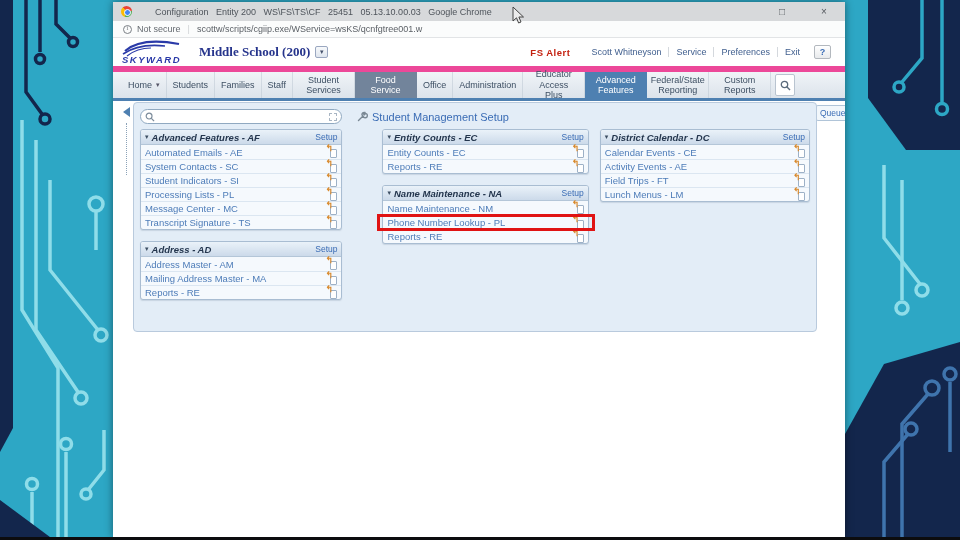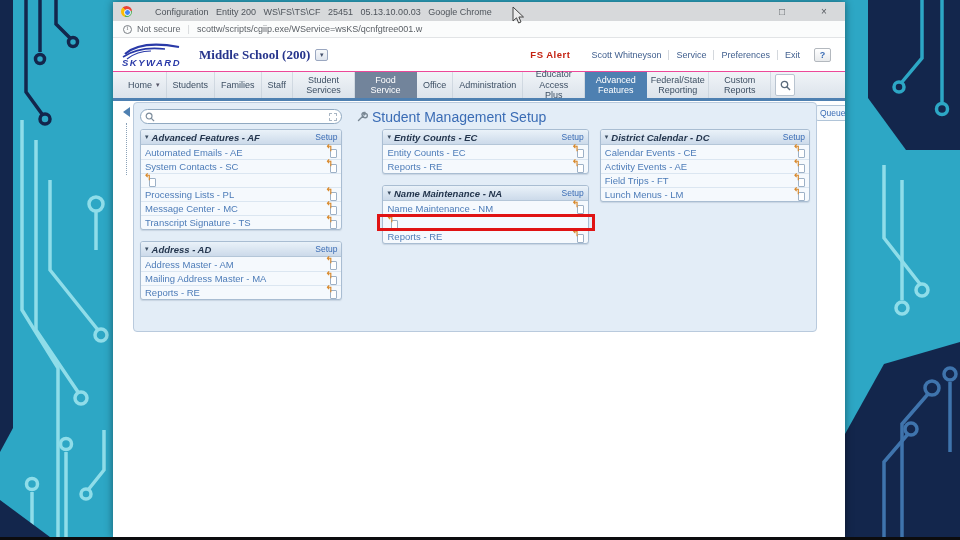--- a/index.html
+++ b/index.html
@@ -22,21 +22,21 @@
   .addrbar { height:17px; background:#fbfcfc; border-bottom:1px solid #e2e4e6; display:flex;
              align-items:center; padding:0 10px; font-size:9px; color:#656a70; }
   .info-ic { width:9px; height:9px; border:1px solid #7c8187; border-radius:50%; margin-right:5px;
              position:relative; flex:none; }
   .info-ic::after { content:"i"; position:absolute; left:0; top:-1.5px; width:7px; text-align:center;
              font-size:7px; color:#7c8187; font-family:"Liberation Serif",serif; }
   .addr-sep { color:#cfd2d5; margin:0 7px; }
   .addr-url { color:#5a5f65; }
 
   
-  .sky-head { height:34px; background:#ffffff; border-bottom:1px solid #ec4899;
+  .sky-head { height:34px; background:#ffffff; border-bottom:6px solid #ec4899;
               display:flex; align-items:center; padding:0 14px 0 8px; }
   .entity { font-family:"Liberation Serif", serif; font-weight:bold; font-size:13px;
             color:#26348c; margin-left:16px; }
   .dd-btn { width:13px; height:12px; margin-left:5px; border:1px solid #9aa7c0; border-radius:2px;
             background:linear-gradient(#f7f9fb,#dfe5ee); font-size:7px; color:#44506b;
             display:flex; align-items:center; justify-content:center; }
   .dd-btn::after { content:"▾"; }
   .head-spacer { flex:1; }
   .fs-alert { color:#c42211; font-weight:bold; font-size:9.5px; letter-spacing:.5px; margin-right:14px; }
   .head-links { display:flex; align-items:center; font-size:9px; }
@@ -69,21 +69,21 @@
   .dotline { height:52px; border-left:1px dotted #8ba2b8; margin-left:5px; }
 
   .container { position:absolute; left:20px; top:1px; width:684px; height:230px;
                background:#e3edf7; border:1px solid #b9cadd; border-radius:4px; padding:4px 6px; }
   .searchrow { display:flex; align-items:center; height:19px; }
   .searchbox { width:202px; height:15px; background:#fff; border:1px solid #90a9c1; border-radius:8px;
                display:flex; align-items:center; padding:0 4px; }
   .searchbox input { flex:1; border:none; outline:none; font-size:9px; height:11px; background:transparent; }
   .dash-ic { width:8px; height:8px; border:1px dashed #a9b6c4; flex:none; }
   .setup-link-row { display:flex; align-items:center; margin-left:14px; }
-  .setup-link { font-size:14px; color:#3a6cb5; margin-left:4px; }
+  .setup-link { font-size:11px; color:#3a6cb5; margin-left:4px; }
 
   .cols { display:flex; gap:11px; margin-top:3px; }
   .col { display:flex; flex-direction:column; gap:11px; }
   .col1 { width:210px; } .col2 { width:214px;margin-left:29px; } .col3 { width:218px; }
 
   .panel { border:1px solid #a9bdd2; border-radius:3px; background:#f5f9fd; overflow:visible;
            box-shadow:0 1px 1px rgba(120,140,160,.25); }
   .phead { height:15px; display:flex; align-items:center; padding:0 4px;
            background:linear-gradient(#eaf2f9,#ccdaea); border-bottom:1px solid #b4c6d8;
            border-radius:2px 2px 0 0; }
@@ -274,20 +274,21 @@
                   </span>
                 </div>
               <div class="item">
                   <span class="item-label">System Contacts - SC</span>
                   <span class="ficon">
                     <span class="pg"></span>
                     <span class="ar"></span>
                   </span>
                 </div>
               <div class="item">
+                  <span class="item-label">Student Indicators - SI</span>
                   <span class="ficon">
                     <span class="pg"></span>
                     <span class="ar"></span>
                   </span>
                 </div>
               <div class="item">
                   <span class="item-label">Processing Lists - PL</span>
                   <span class="ficon">
                     <span class="pg"></span>
                     <span class="ar"></span>
@@ -367,20 +368,21 @@
                 <span class="setup">Setup</span>
               </div>
               <div class="item">
                   <span class="item-label">Name Maintenance - NM</span>
                   <span class="ficon">
                     <span class="pg"></span>
                     <span class="ar"></span>
                   </span>
                 </div>
               <div class="item hl">
+                <span class="item-label">Phone Number Lookup - PL</span>
                 <span class="ficon">
                     <span class="pg"></span>
                     <span class="ar"></span>
                   </span>
                 <span class="red-frame"></span>
               </div>
               <div class="item">
                   <span class="item-label">Reports - RE</span>
                   <span class="ficon">
                     <span class="pg"></span>

